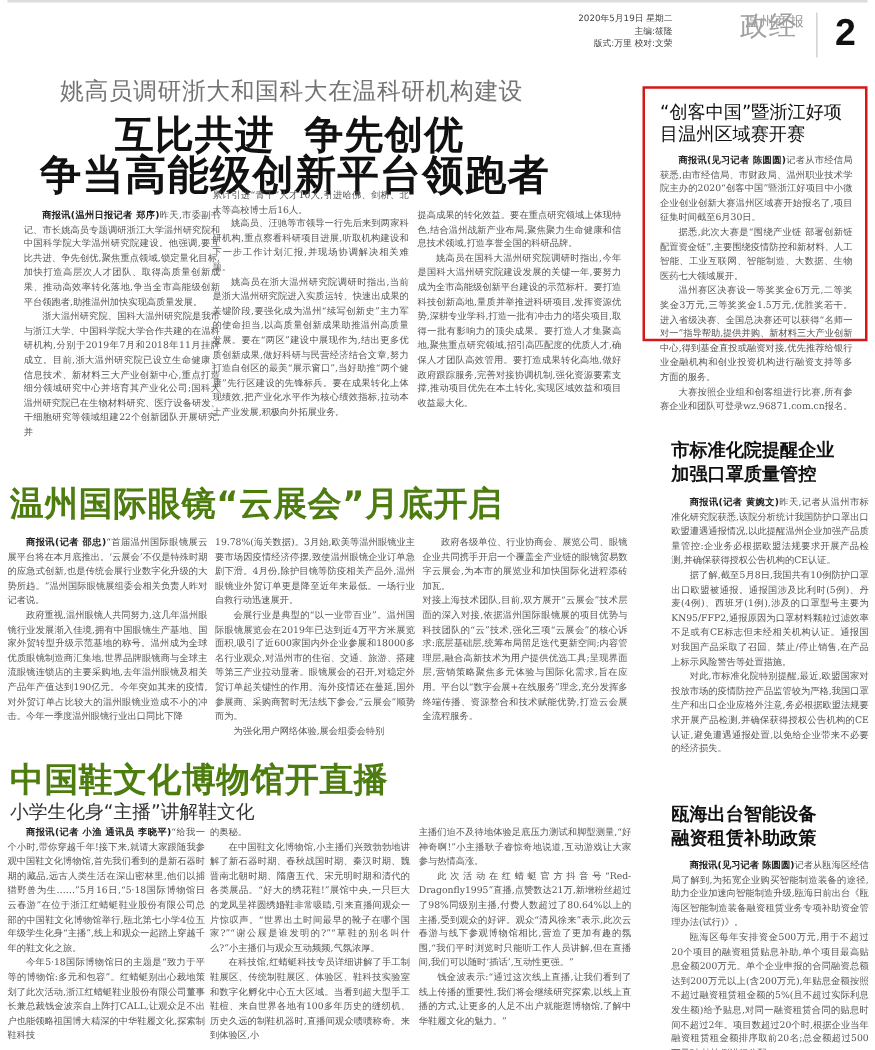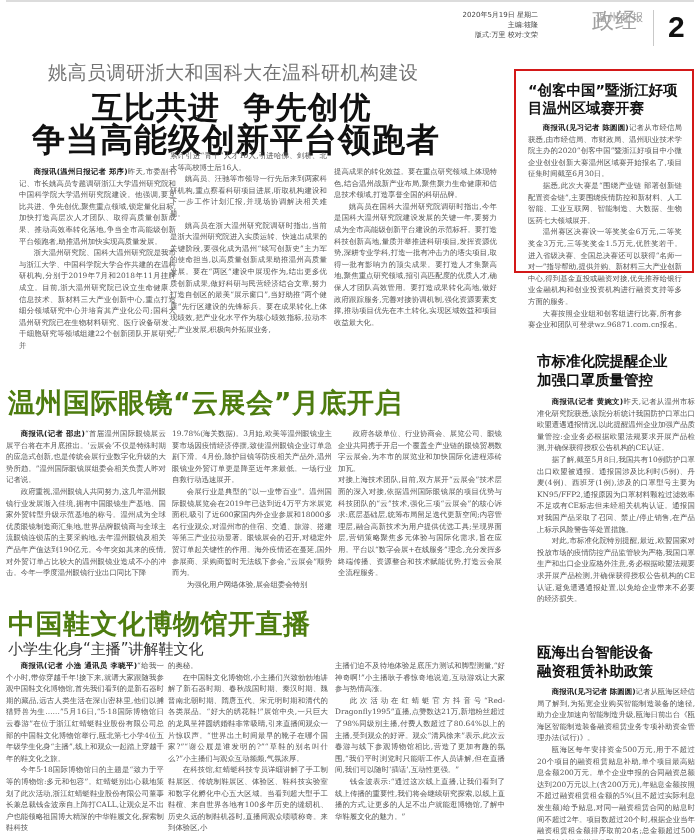--- a/index.html
+++ b/index.html
@@ -26,21 +26,21 @@
   .lead-h2 { position: absolute; left: 32px; top: 118px; font-family: "DejaVu Sans", sans-serif;
     font-size: 33px; font-weight: bold; color: #111; letter-spacing: 1px; }
 
   .col { position: absolute; font-size: 7.4px; line-height: 11.6px; color: #555; text-align: justify; }
   .col p { text-indent: 2em; }
   .col .lead-in { font-family: "DejaVu Sans", sans-serif; font-weight: bold; color: #222; }
 
   
   .redbox { position: absolute; left: 514px; top: 69px; width: 180px; height: 204px;
     border: 2.5px solid #d31818; padding: 10px 10px 0 12px; }
-  .redbox h3 { font-family: "DejaVu Sans", sans-serif; font-size: 14.5px; font-weight: bold;
+  .redbox h3 { font-family: "DejaVu Sans", sans-serif; font-size: 14.5px; font-weight: normal;
     color: #111; line-height: 18px; margin-bottom: 5px; }
   .redbox .col { position: static; }
 
   
   .h-big { position: absolute; font-family: "DejaVu Sans", sans-serif; font-weight: bold; color: #4d7c0f; }
   .h-side { position: absolute; font-family: "DejaVu Sans", sans-serif; font-weight: bold; color: #111;
     font-size: 14.5px; line-height: 19px; }
   .sub-h { position: absolute; font-family: "DejaVu Sans", sans-serif; font-size: 15px; color: #333; text-align: center; }
 </style>
 </head>

